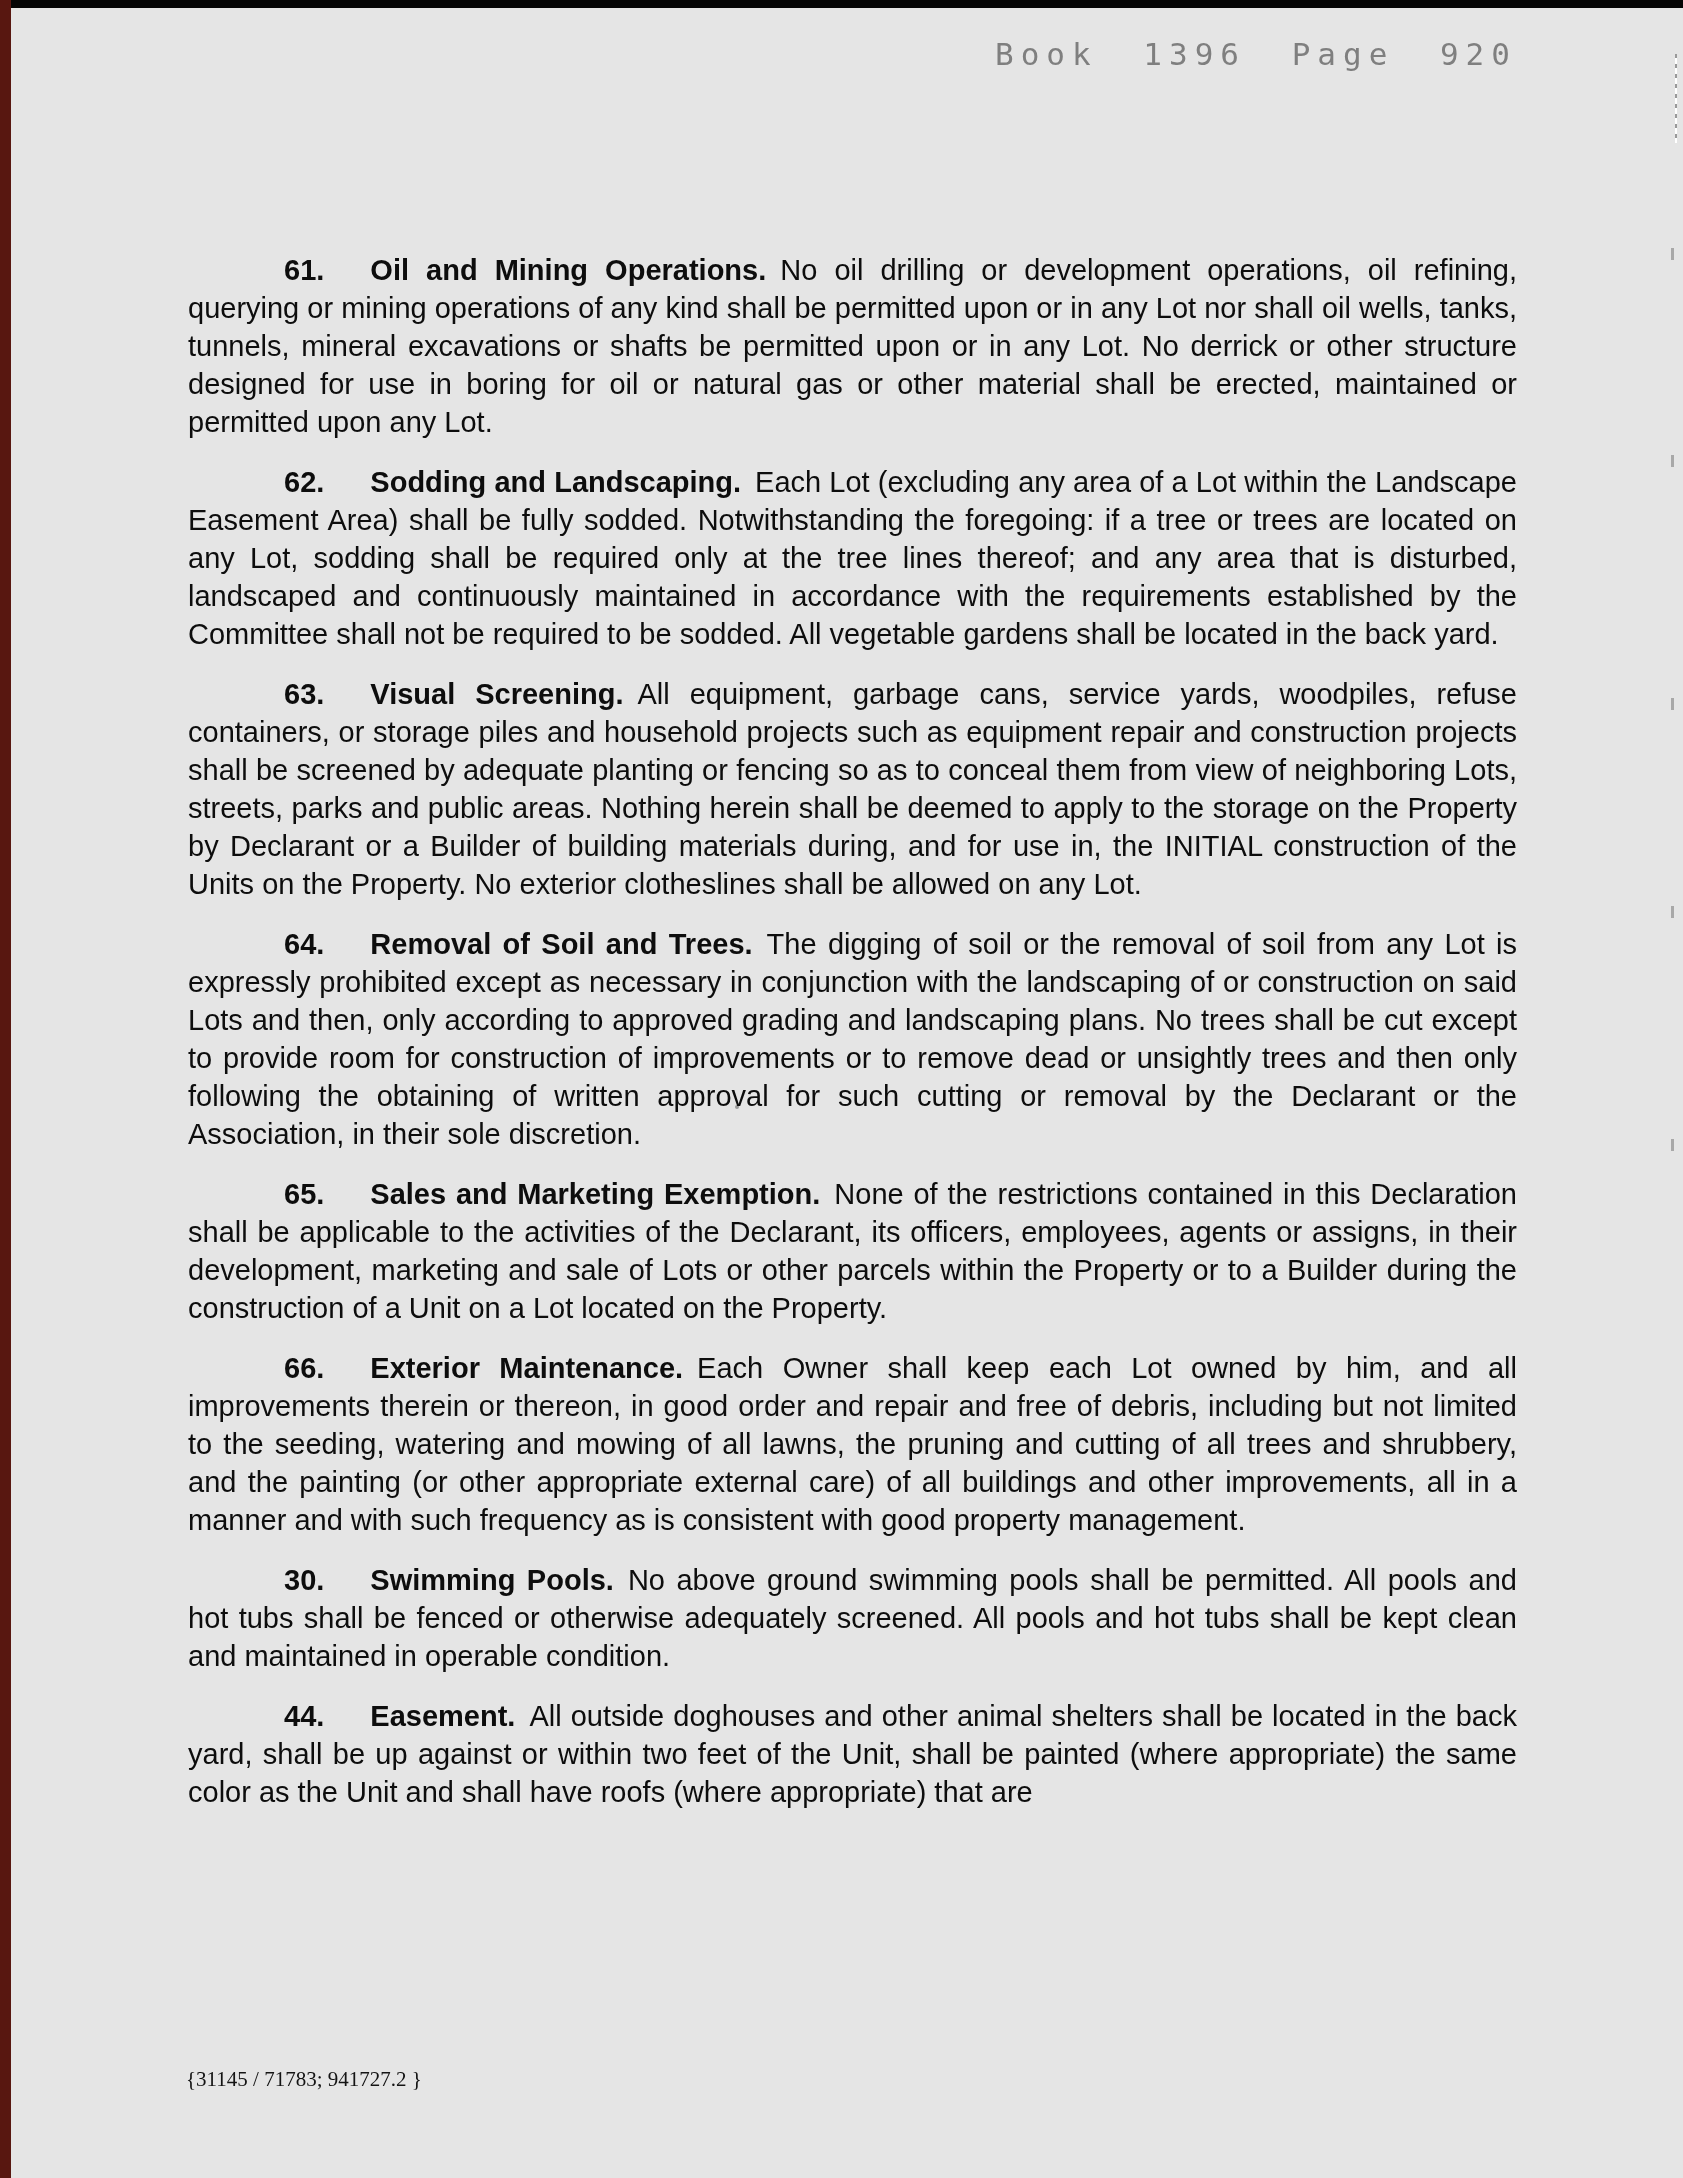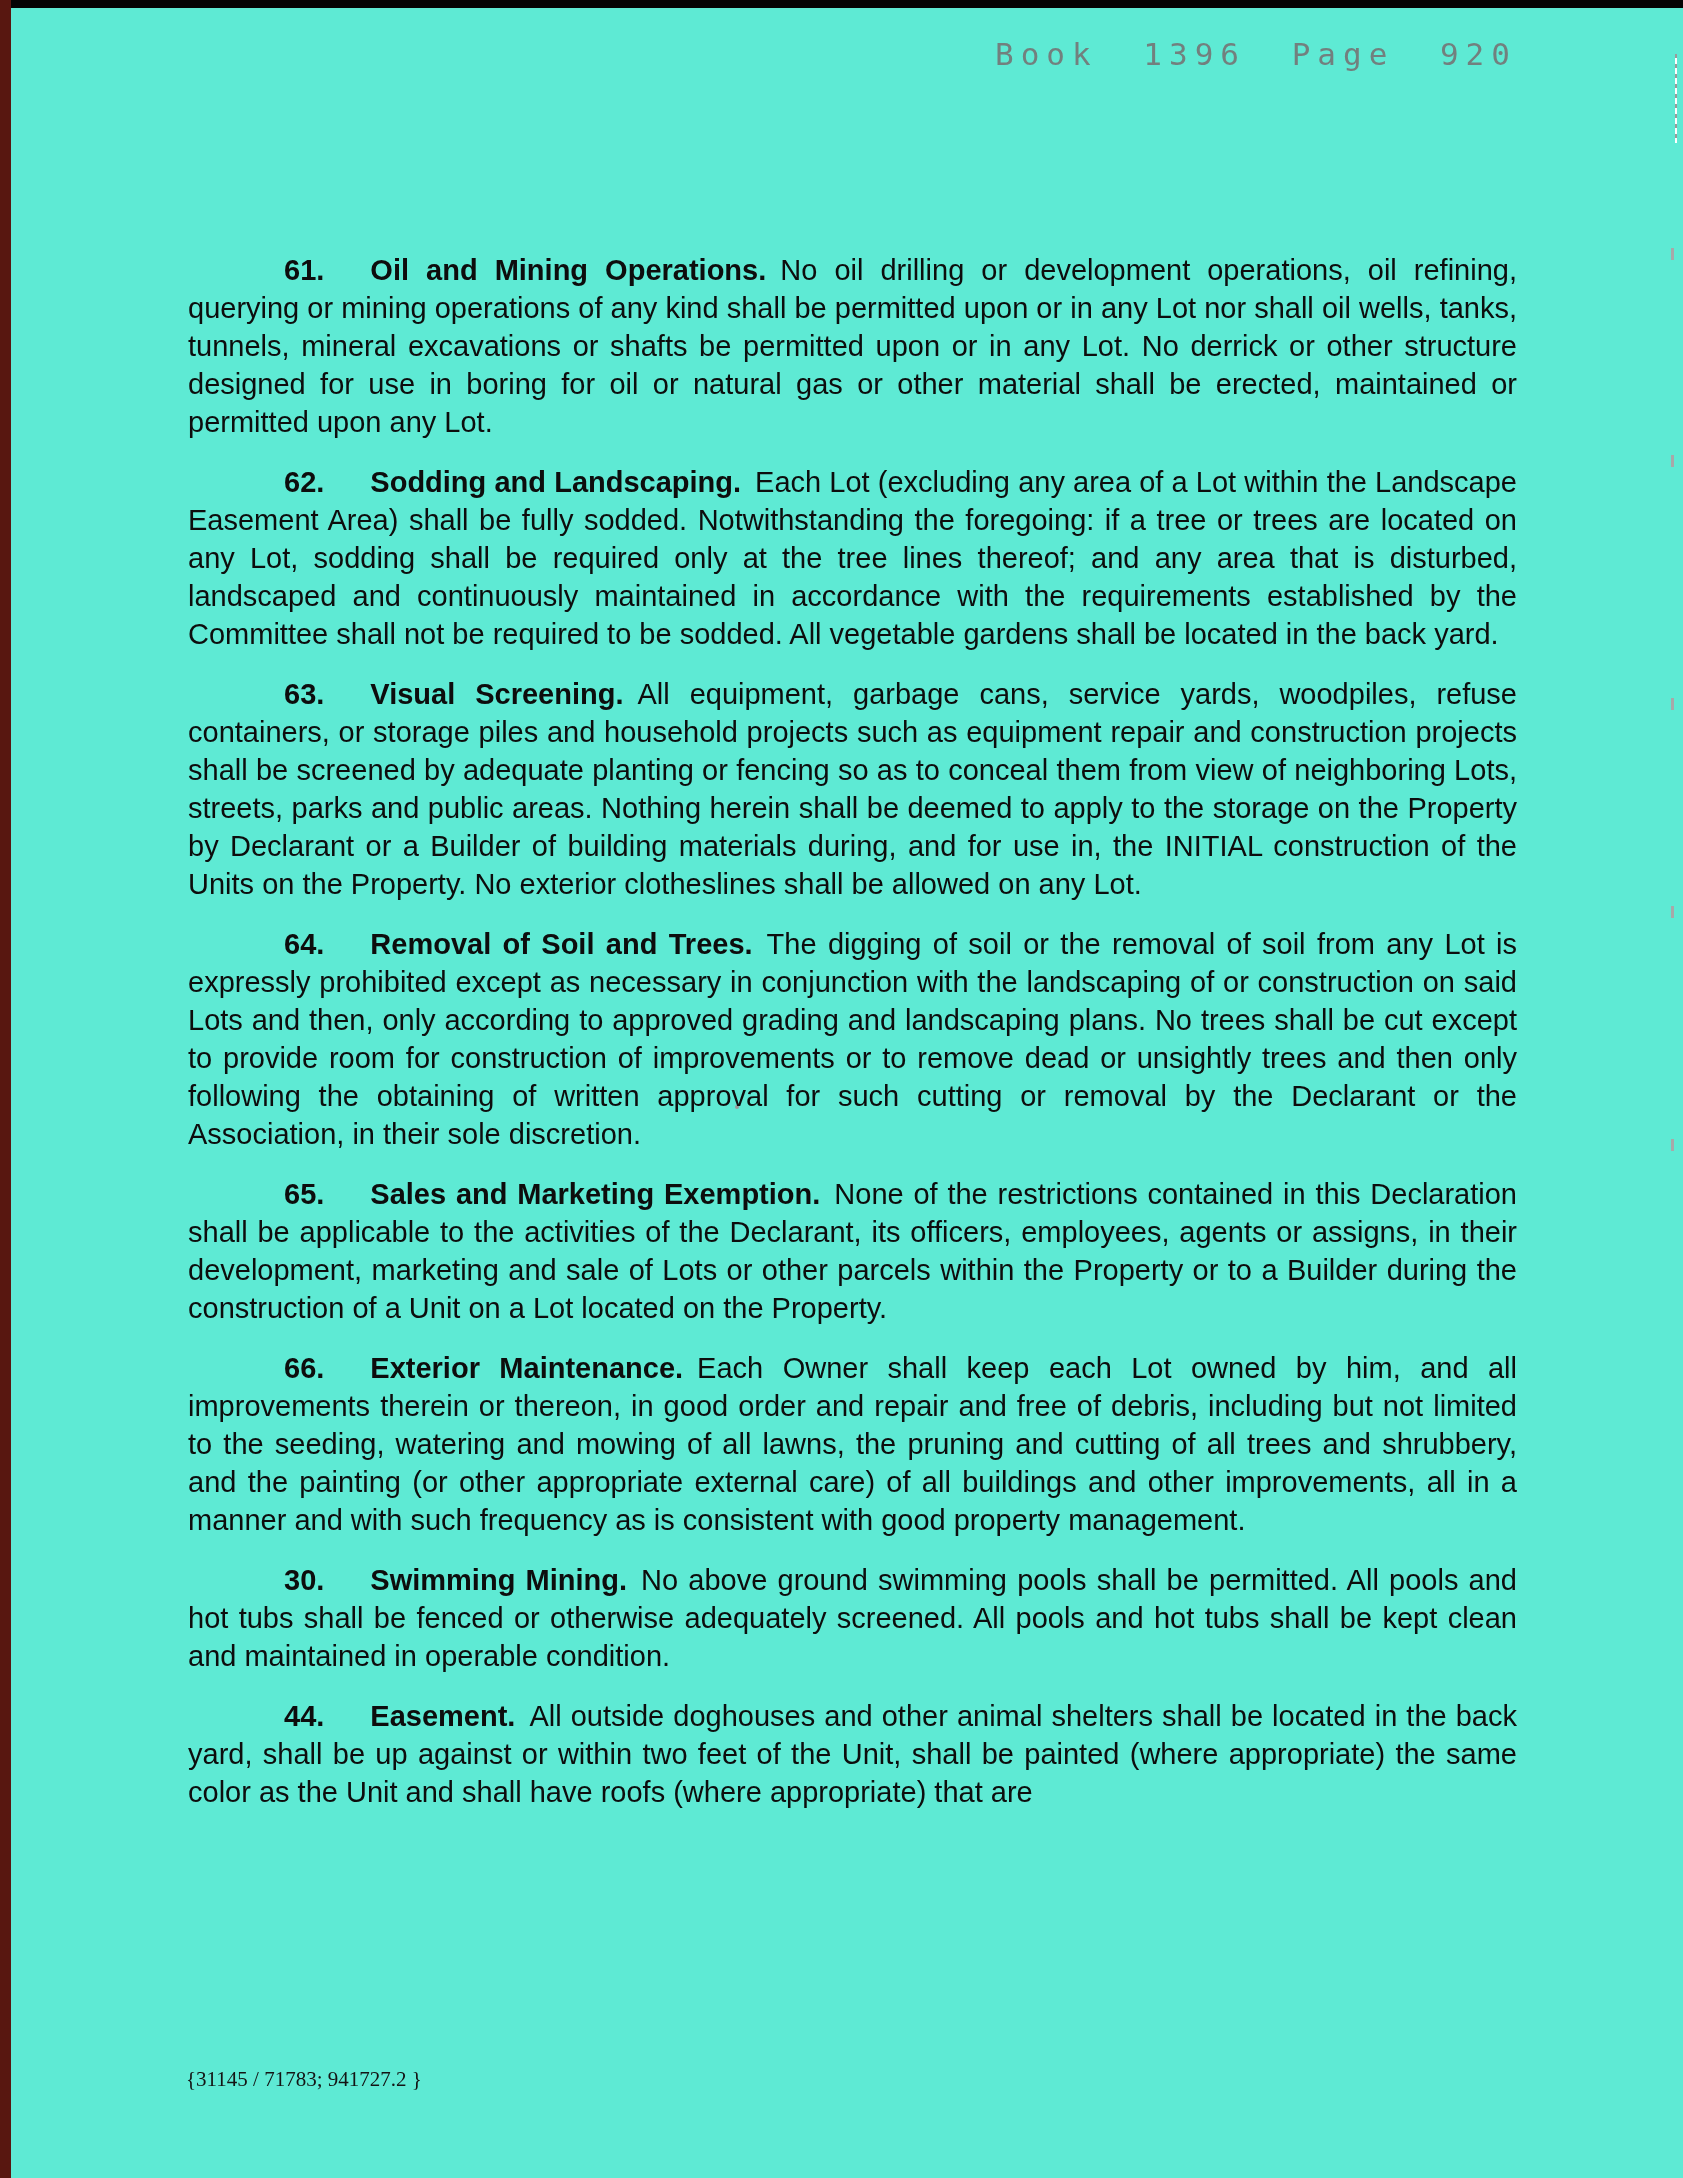--- a/index.html
+++ b/index.html
@@ -4,21 +4,21 @@
 <style>
   html, body {
     margin: 0;
     padding: 0;
     background: #ffffff;
   }
   .page {
     position: relative;
     width: 1683px;
     height: 2178px;
-    background: #5eead4;
+    background: #e5e5e5;
     overflow: hidden;
     font-family: "Liberation Sans", sans-serif;
   }
   
   .top-edge-bar {
     position: absolute;
     top: 0; left: 0;
     width: 100%; height: 8px;
     background: #050505;
   }
@@ -117,21 +117,21 @@
     <p class="clause"><span class="num">62.</span><span class="head">Sodding and Landscaping.</span><span>Each Lot (excluding any area of a Lot within the Landscape Easement Area) shall be fully sodded. Notwithstanding the foregoing: if a tree or trees are located on any Lot, sodding shall be required only at the tree lines thereof; and any area that is disturbed, landscaped and continuously maintained in accordance with the requirements established by the Committee shall not be required to be sodded. All vegetable gardens shall be located in the back yard.</span></p>
 
     <p class="clause"><span class="num">63.</span><span class="head">Visual Screening.</span><span>All equipment, garbage cans, service yards, woodpiles, refuse containers, or storage piles and household projects such as equipment repair and construction projects shall be screened by adequate planting or fencing so as to conceal them from view of neighboring Lots, streets, parks and public areas. Nothing herein shall be deemed to apply to the storage on the Property by Declarant or a Builder of building materials during, and for use in, the INITIAL construction of the Units on the Property. No exterior clotheslines shall be allowed on any Lot.</span></p>
 
     <p class="clause"><span class="num">64.</span><span class="head">Removal of Soil and Trees.</span><span>The digging of soil or the removal of soil from any Lot is expressly prohibited except as necessary in conjunction with the landscaping of or construction on said Lots and then, only according to approved grading and landscaping plans. No trees shall be cut except to provide room for construction of improvements or to remove dead or unsightly trees and then only following the obtaining of written approval for such cutting or removal by the Declarant or the Association, in their sole discretion.</span></p>
 
     <p class="clause"><span class="num">65.</span><span class="head">Sales and Marketing Exemption.</span><span>None of the restrictions contained in this Declaration shall be applicable to the activities of the Declarant, its officers, employees, agents or assigns, in their development, marketing and sale of Lots or other parcels within the Property or to a Builder during the construction of a Unit on a Lot located on the Property.</span></p>
 
     <p class="clause"><span class="num">66.</span><span class="head">Exterior Maintenance.</span><span>Each Owner shall keep each Lot owned by him, and all improvements therein or thereon, in good order and repair and free of debris, including but not limited to the seeding, watering and mowing of all lawns, the pruning and cutting of all trees and shrubbery, and the painting (or other appropriate external care) of all buildings and other improvements, all in a manner and with such frequency as is consistent with good property management.</span></p>
 
-    <p class="clause"><span class="num">30.</span><span class="head">Swimming Mining.</span><span>No above ground swimming pools shall be permitted. All pools and hot tubs shall be fenced or otherwise adequately screened. All pools and hot tubs shall be kept clean and maintained in operable condition.</span></p>
+    <p class="clause"><span class="num">30.</span><span class="head">Swimming Pools.</span><span>No above ground swimming pools shall be permitted. All pools and hot tubs shall be fenced or otherwise adequately screened. All pools and hot tubs shall be kept clean and maintained in operable condition.</span></p>
 
     <p class="clause"><span class="num">44.</span><span class="head">Easement.</span><span>All outside doghouses and other animal shelters shall be located in the back yard, shall be up against or within two feet of the Unit, shall be painted (where appropriate) the same color as the Unit and shall have roofs (where appropriate) that are</span></p>
 
   </div>
 
   <div class="footer-ref">{31145 / 71783; 941727.2 }</div>
 
 </div>
 
 

